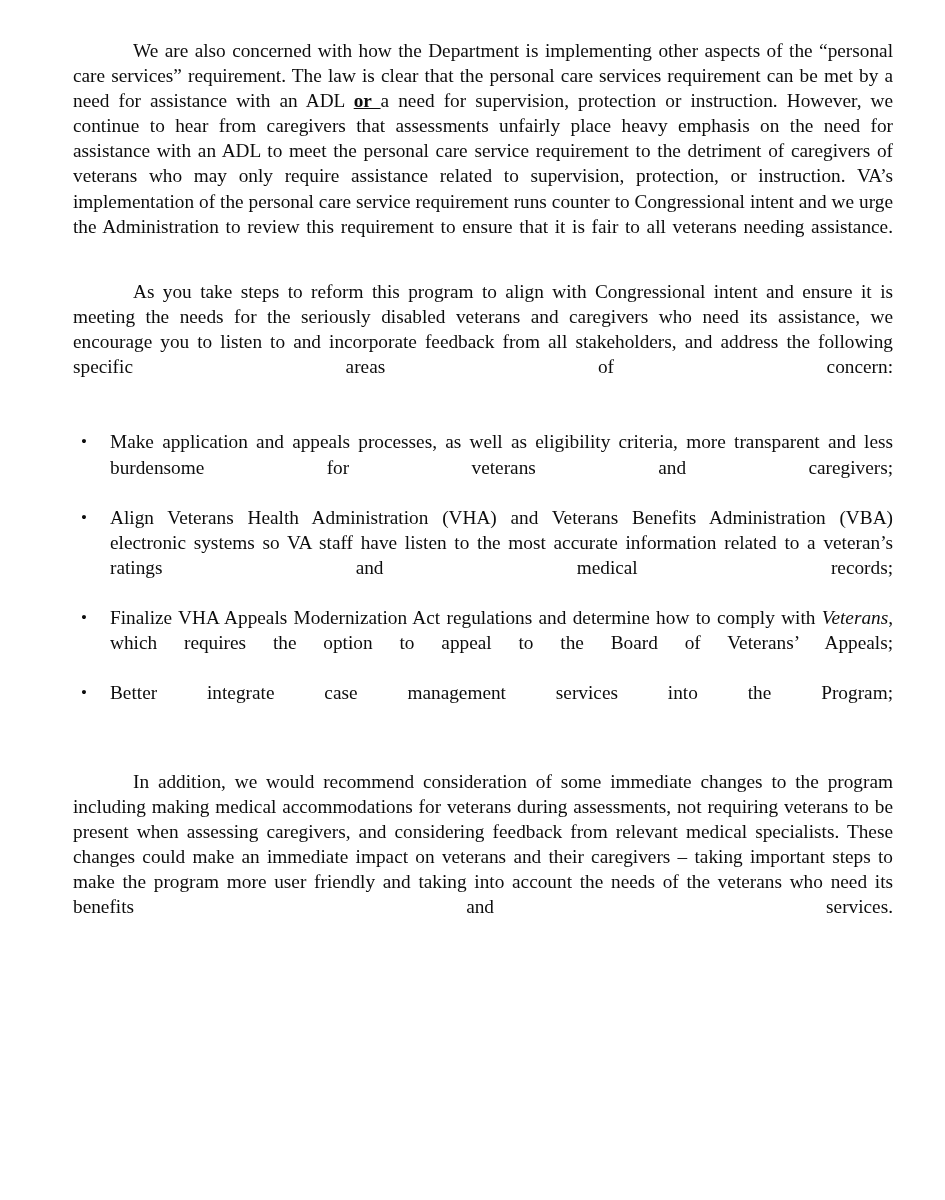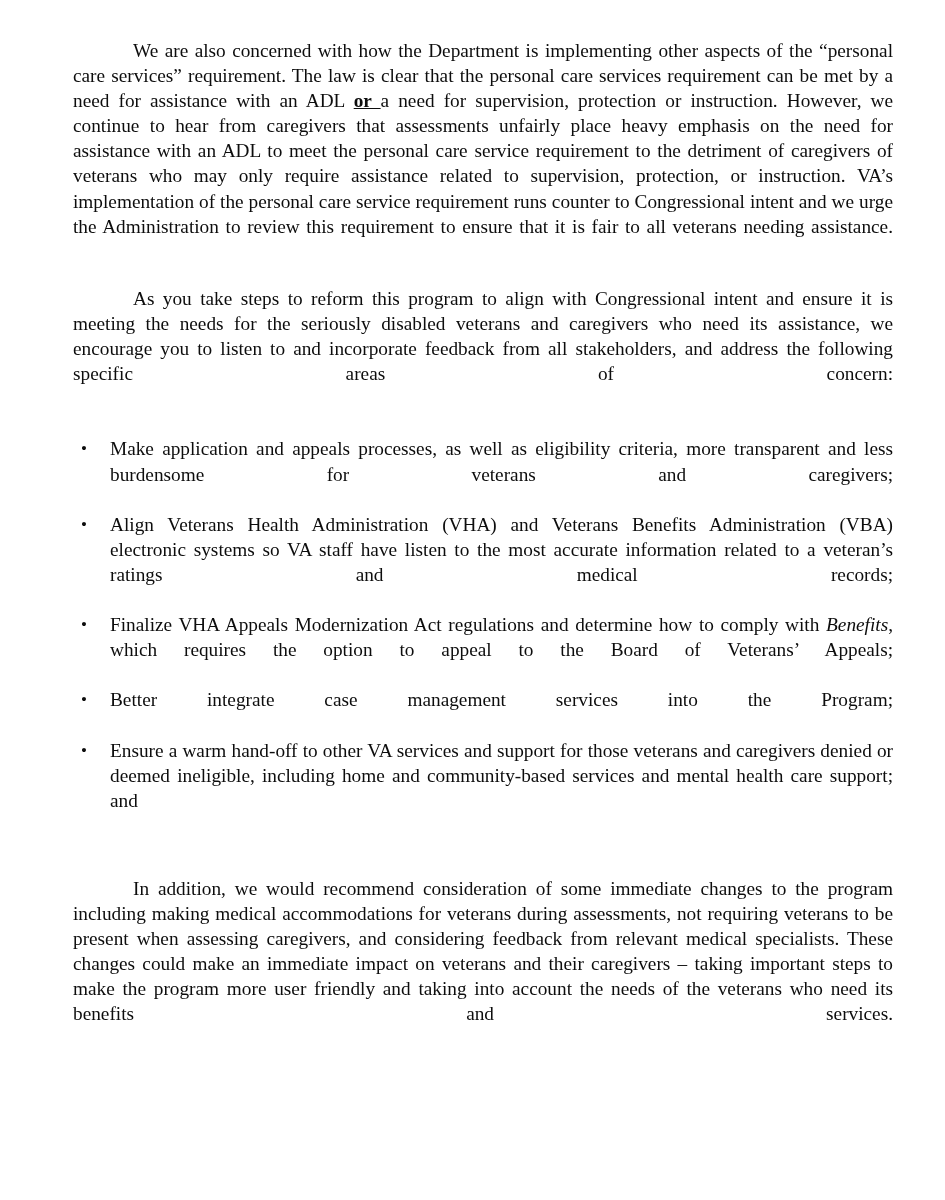--- a/index.html
+++ b/index.html
@@ -30,21 +30,21 @@
     margin: 0 0 0 0;
     font-size: 19.3px;
     line-height: 25.1px;
     text-align: justify;
     text-justify: inter-word;
     text-indent: 60px;
     hyphens: none;
     word-spacing: 0.1px;
   }
   p.para + p.para {
-    margin-top: 22px;
+    margin-top: 15px;
   }
   ul.bullets {
     list-style: none;
     margin: 25.1px 0 0 0;
     padding: 0;
   }
   ul.bullets li {
     position: relative;
     font-size: 19.3px;
     line-height: 25.1px;
@@ -86,23 +86,22 @@
 <div class="page">
   <div class="doc-body">
 
     <p class="para"><span>We are also concerned with how the Department is implementing other aspects of the “personal care services” requirement. The law is clear that the personal care services requirement can be met by a need for assistance with an ADL </span><span class="bold-underline">or </span><span>a need for supervision, protection or instruction. However, we continue to hear from caregivers that assessments unfairly place heavy emphasis on the need for assistance with an ADL to meet the personal care service requirement to the detriment of caregivers of veterans who may only require assistance related to supervision, protection, or instruction. VA’s implementation of the personal care service requirement runs counter to Congressional intent and we urge the Administration to review this requirement to ensure that it is fair to all veterans needing assistance.</span></p>
 
     <p class="para"><span>As you take steps to reform this program to align with Congressional intent and ensure it is meeting the needs for the seriously disabled veterans and caregivers who need its assistance, we encourage you to listen to and incorporate feedback from all stakeholders, and address the following specific areas of concern:</span></p>
 
     <ul class="bullets">
         <li><span>Make application and appeals processes, as well as eligibility criteria, more transparent and less burdensome for veterans and caregivers;</span></li>
         <li><span>Align Veterans Health Administration (VHA) and Veterans Benefits Administration (VBA) electronic systems so VA staff have listen to the most accurate information related to a veteran’s ratings and medical records;</span></li>
-        <li><span>Finalize VHA Appeals Modernization Act regulations and determine how to comply with </span><span class="italic">Benefits</span><span>, which requires the option to appeal to the Board of Veterans’ Appeals;</span></li>
+        <li><span>Finalize VHA Appeals Modernization Act regulations and determine how to comply with </span><span class="italic">Veterans</span><span>, which requires the option to appeal to the Board of Veterans’ Appeals;</span></li>
         <li><span>Better integrate case management services into the Program;</span></li>
-        <li><span>Ensure a warm hand-off to other VA services and support for those veterans and caregivers denied or deemed ineligible, including home and community-based services and mental health care support; and</span></li>
       </ul>
 
     <div class="spacer-block">
       <p class="para"><span>In addition, we would recommend consideration of some immediate changes to the program including making medical accommodations for veterans during assessments, not requiring veterans to be present when assessing caregivers, and considering feedback from relevant medical specialists. These changes could make an immediate impact on veterans and their caregivers – taking important steps to make the program more user friendly and taking into account the needs of the veterans who need its benefits and services.</span></p>
 
     </div>
 
   </div>
 </div>
 

